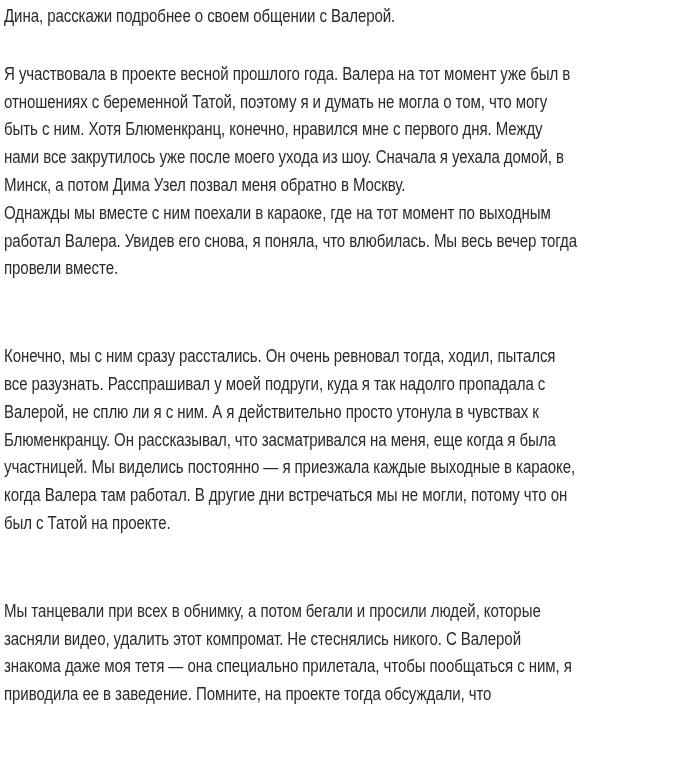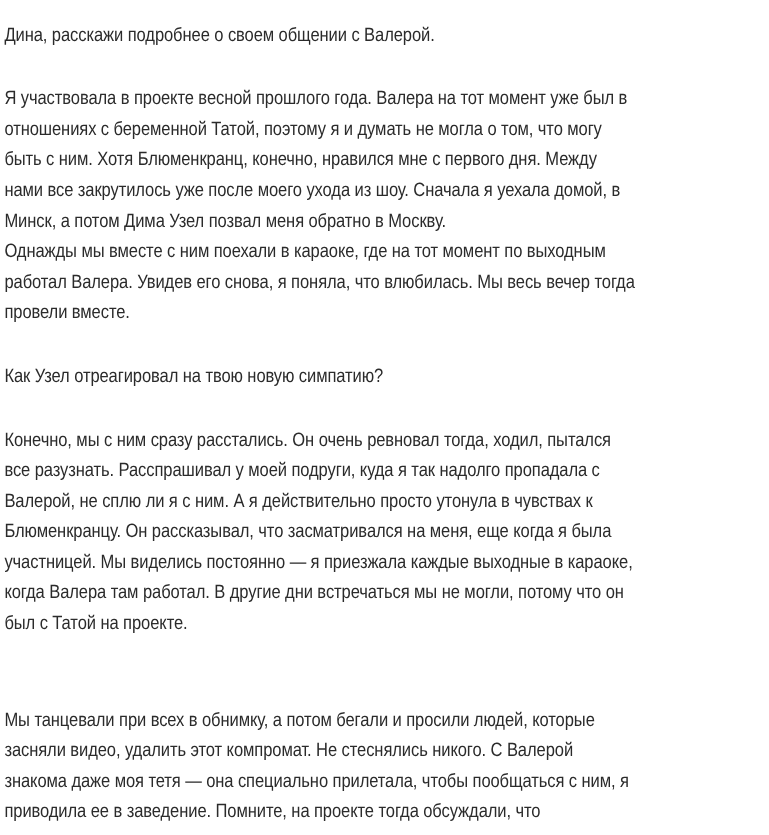--- a/index.html
+++ b/index.html
@@ -14,21 +14,21 @@
   .line {
     display: block;
     height: 27.8px;
     line-height: 27.8px;
     white-space: nowrap;
     transform-origin: left center;
     transform: scaleX(0.86);
     letter-spacing: -0.1px;
   }
   .gap { height: 30px; }
-  .p0 { margin-top: 18px; }
+  .p0 { margin-top: 3px; }
 </style>
 </head>
 <body>
 
 <div class="article">
 
   <p class="para p0">
     <span class="line">Дина, расскажи подробнее о своем общении с Валерой.</span>
   </p>
   <div class="gap"></div>
@@ -38,23 +38,20 @@
     <span class="line">отношениях с беременной Татой, поэтому я и думать не могла о том, что могу</span>
     <span class="line">быть с ним. Хотя Блюменкранц, конечно, нравился мне с первого дня. Между</span>
     <span class="line">нами все закрутилось уже после моего ухода из шоу. Сначала я уехала домой, в</span>
     <span class="line">Минск, а потом Дима Узел позвал меня обратно в Москву.</span>
     <span class="line">Однажды мы вместе с ним поехали в караоке, где на тот момент по выходным</span>
     <span class="line">работал Валера. Увидев его снова, я поняла, что влюбилась. Мы весь вечер тогда</span>
     <span class="line">провели вместе.</span>
   </p>
   <div class="gap"></div>
 
-  <p class="para">
-    <span class="line">Как Узел отреагировал на твою новую симпатию?</span>
-  </p>
   <div class="gap"></div>
 
   <p class="para">
     <span class="line">Конечно, мы с ним сразу расстались. Он очень ревновал тогда, ходил, пытался</span>
     <span class="line">все разузнать. Расспрашивал у моей подруги, куда я так надолго пропадала с</span>
     <span class="line">Валерой, не сплю ли я с ним. А я действительно просто утонула в чувствах к</span>
     <span class="line">Блюменкранцу. Он рассказывал, что засматривался на меня, еще когда я была</span>
     <span class="line">участницей. Мы виделись постоянно — я приезжала каждые выходные в караоке,</span>
     <span class="line">когда Валера там работал. В другие дни встречаться мы не могли, потому что он</span>
     <span class="line">был с Татой на проекте.</span>

